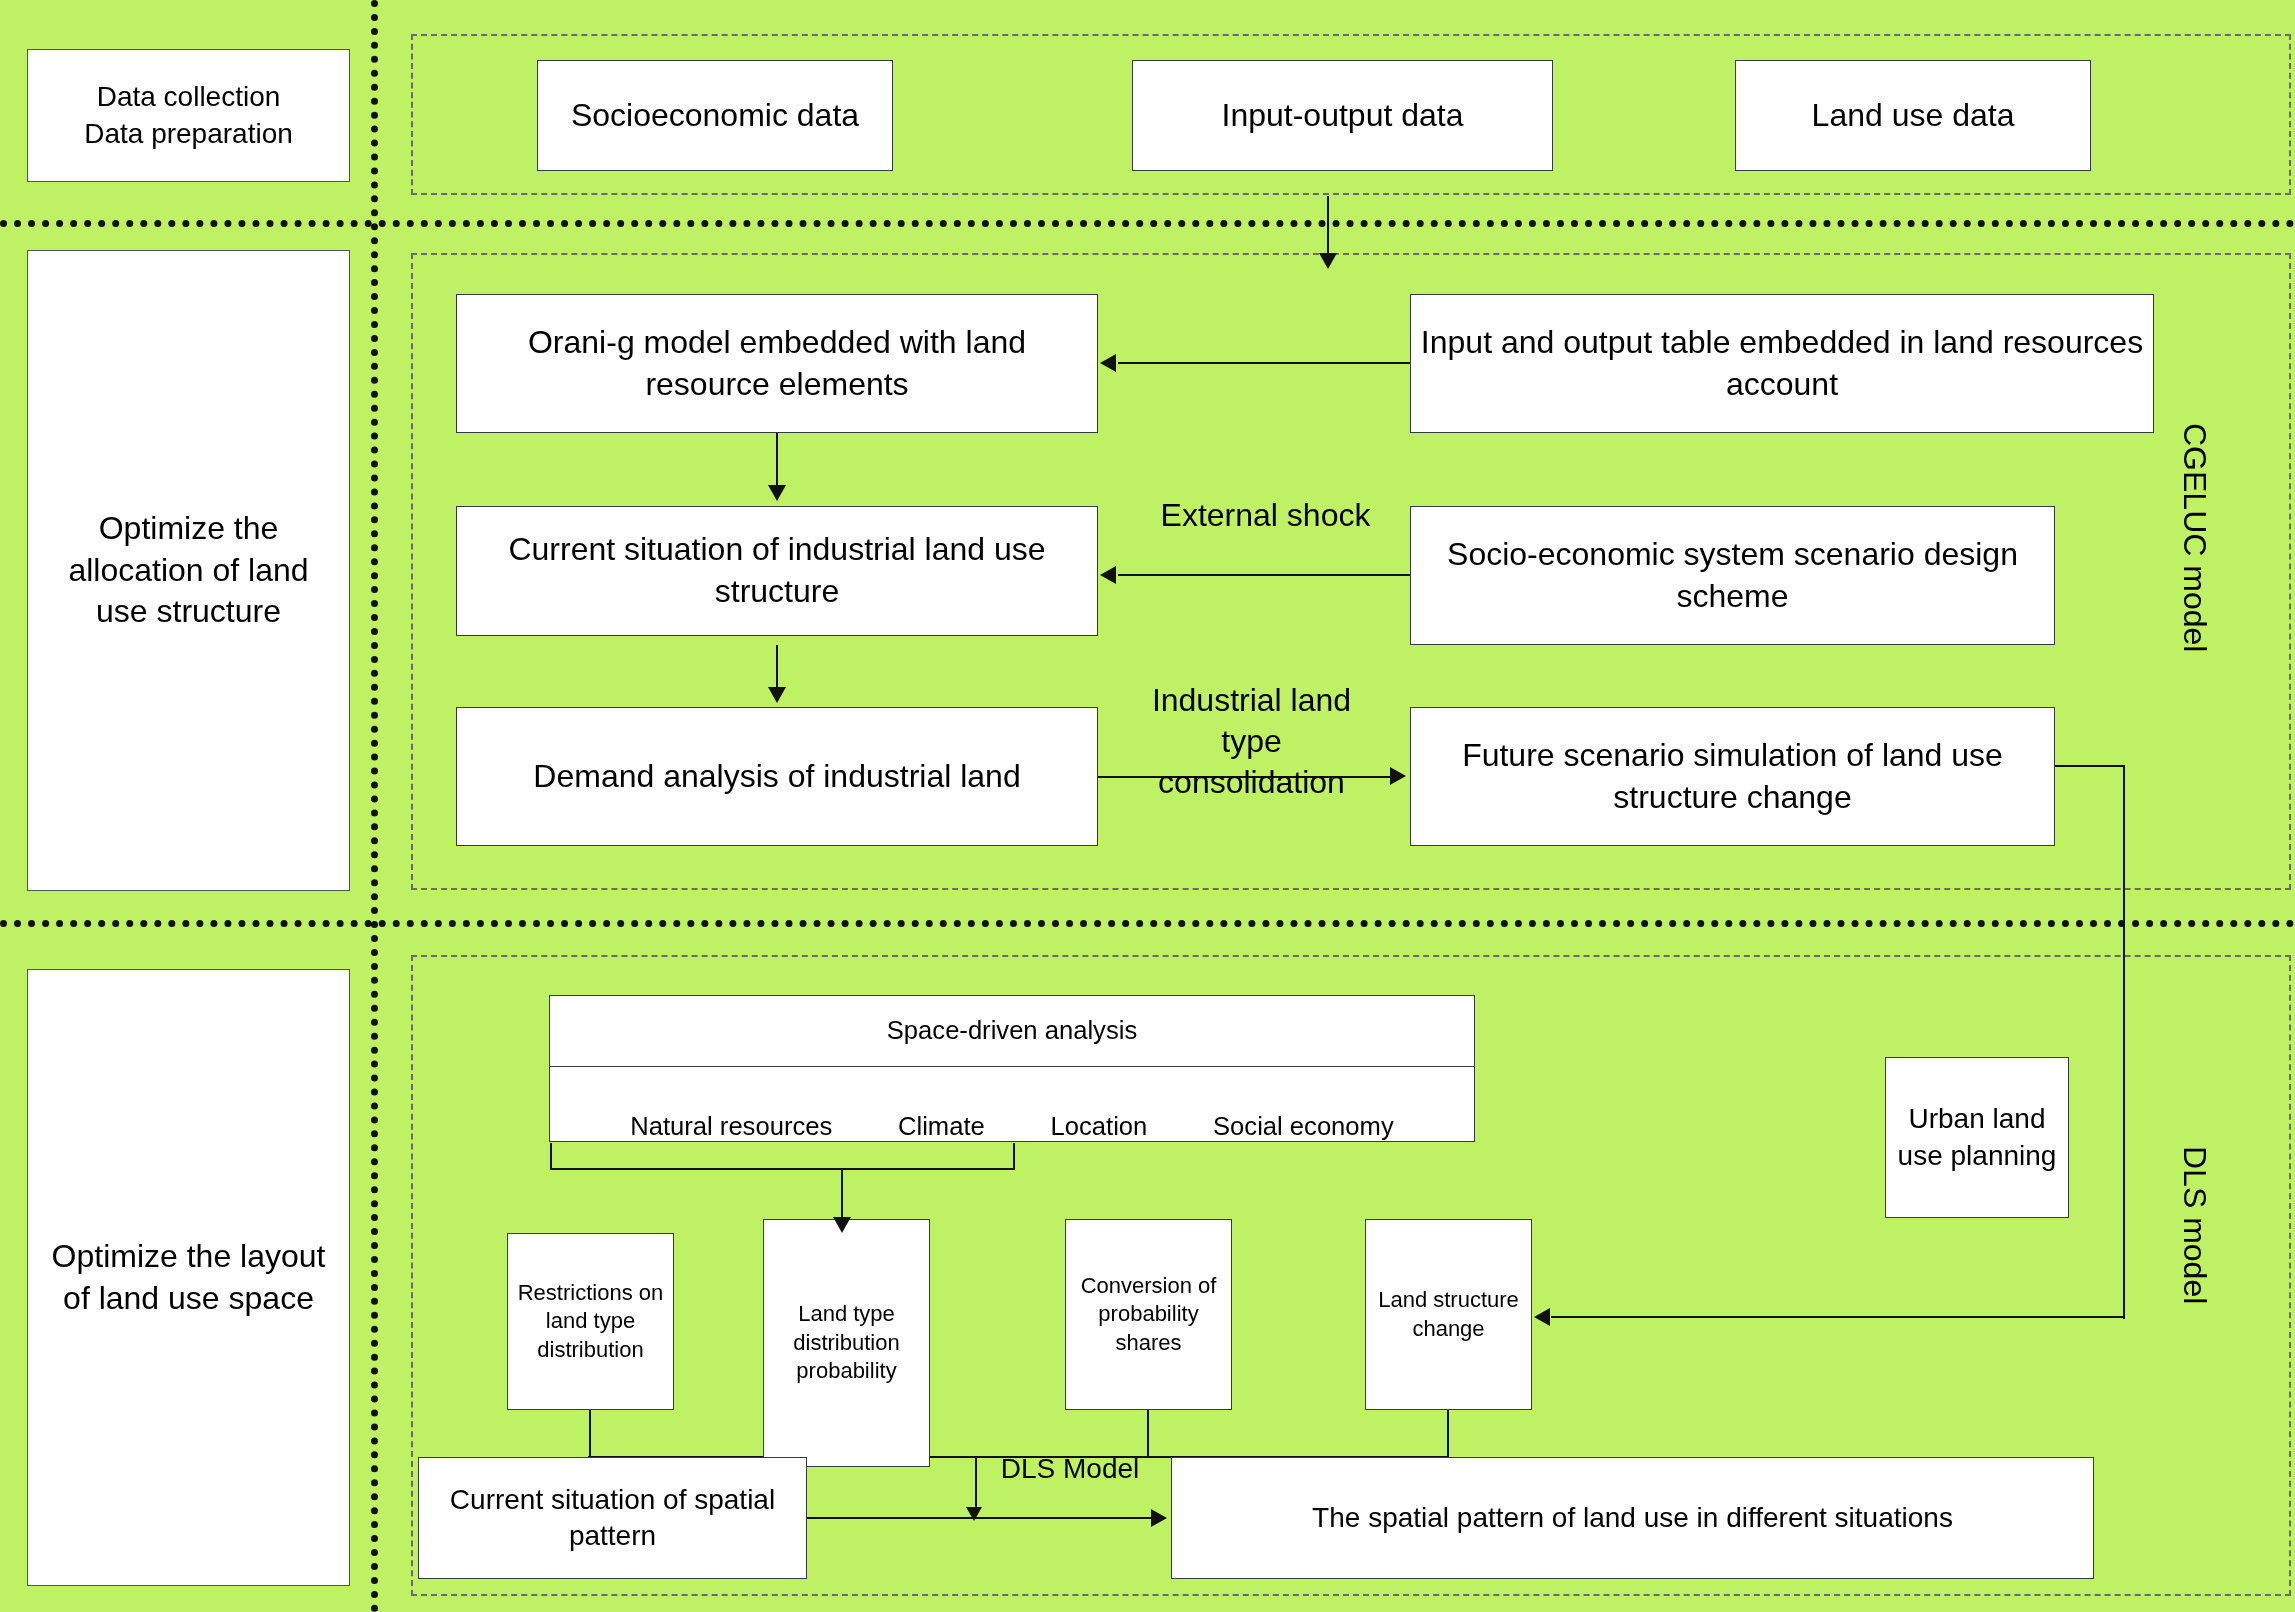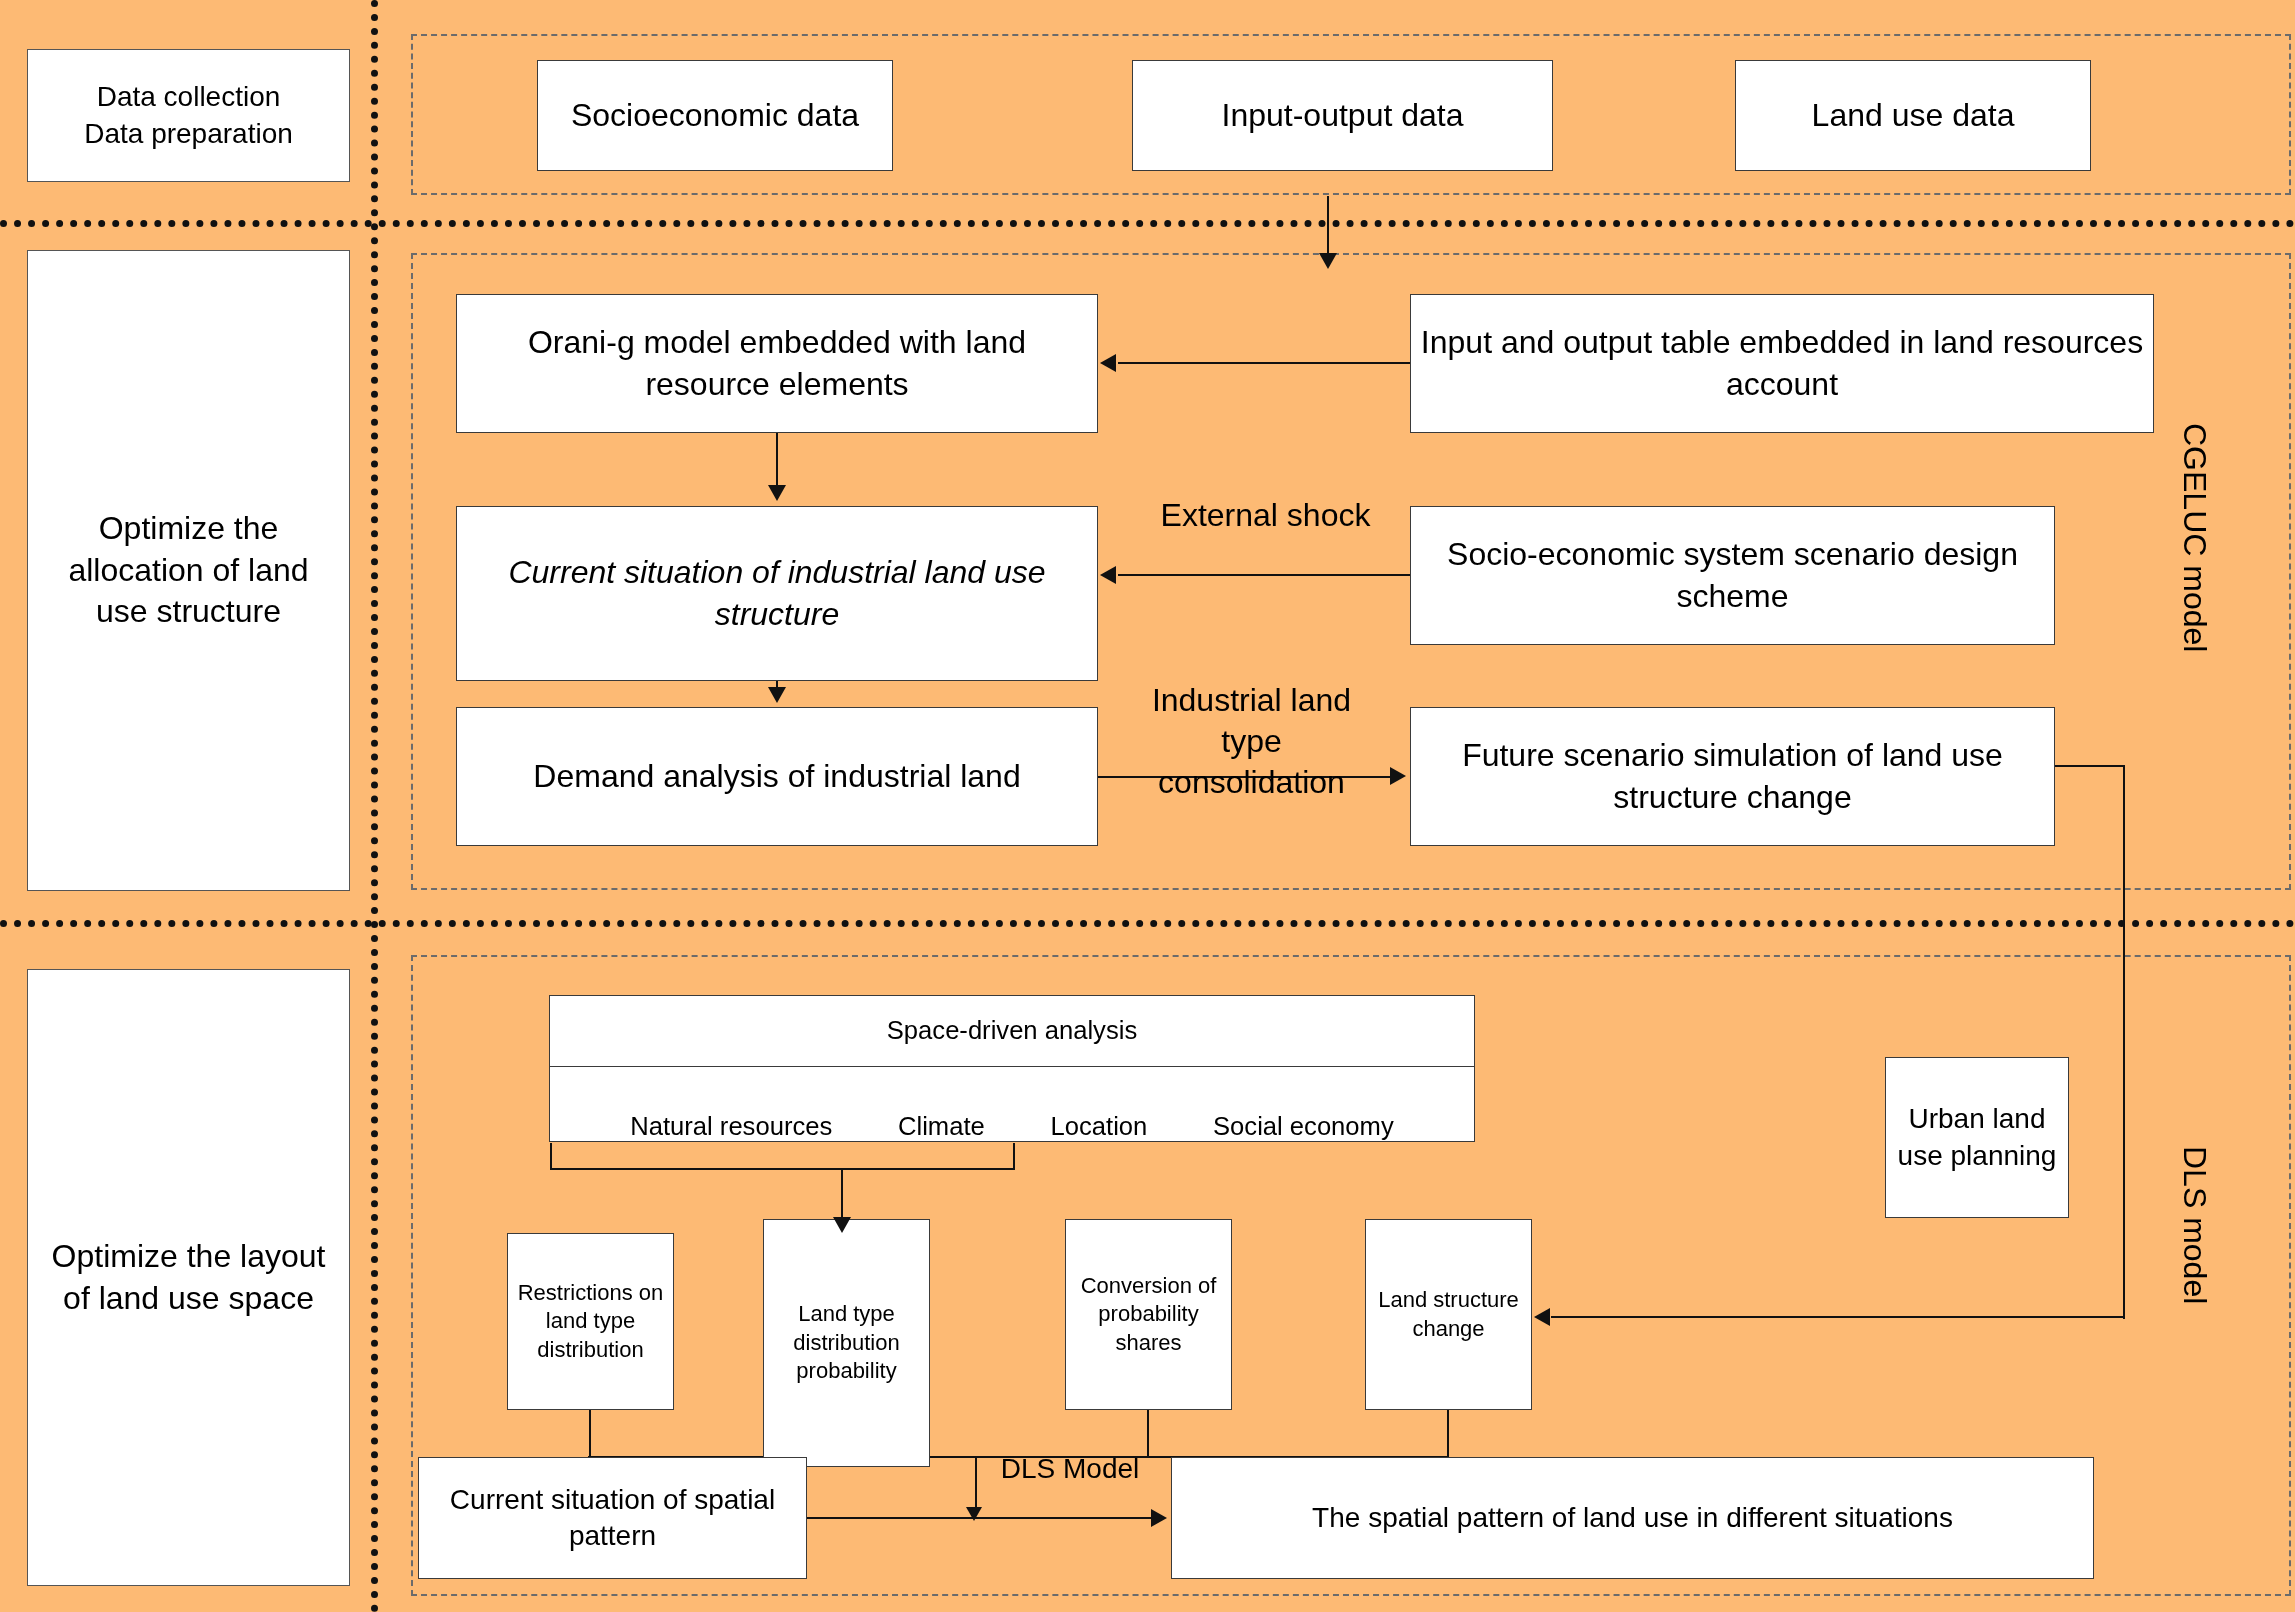--- a/index.html
+++ b/index.html
@@ -5,21 +5,21 @@
   html,body{margin:0;padding:0;background:#ffffff;}
   body{
     font-family:"Liberation Sans", sans-serif;
     color:#000;
     -webkit-font-smoothing:antialiased;
   }
   #stage{
     position:relative;
     width:2295px;
     height:1613px;
-    background:#fdba74;
+    background:#bef264;
     overflow:hidden;
   }
 
   
   .node{
     position:absolute;
     box-sizing:border-box;
     border:1.7px solid #3a3a3a;
     background:#ffffff;
     display:flex;
@@ -188,21 +188,21 @@
   <div class="arrow down" style="left:1319px; top:253px;"></div>
 
   <div class="node fs-xl" style="left:456px; top:294px; width:642px; height:139px;">
     <span>Orani-g model embedded with land resource elements</span>
   </div>
 
   <div class="node fs-xl" style="left:1410px; top:294px; width:744px; height:139px;">
     <span>Input and output table embedded in land resources account</span>
   </div>
 
-  <div class="node fs-xl" style="left:456px; top:506px; width:642px; height:175px;font-style:italic;">
+  <div class="node fs-xl" style="left:456px; top:506px; width:642px; height:130px;">
     <span>Current situation of industrial land use structure</span>
   </div>
 
   <div class="node fs-xl" style="left:1410px; top:506px; width:645px; height:139px;">
     <span>Socio-economic system scenario design scheme</span>
   </div>
 
   <div class="node fs-xl" style="left:456px; top:707px; width:642px; height:139px;">
     <span>Demand analysis of industrial land</span>
   </div>

